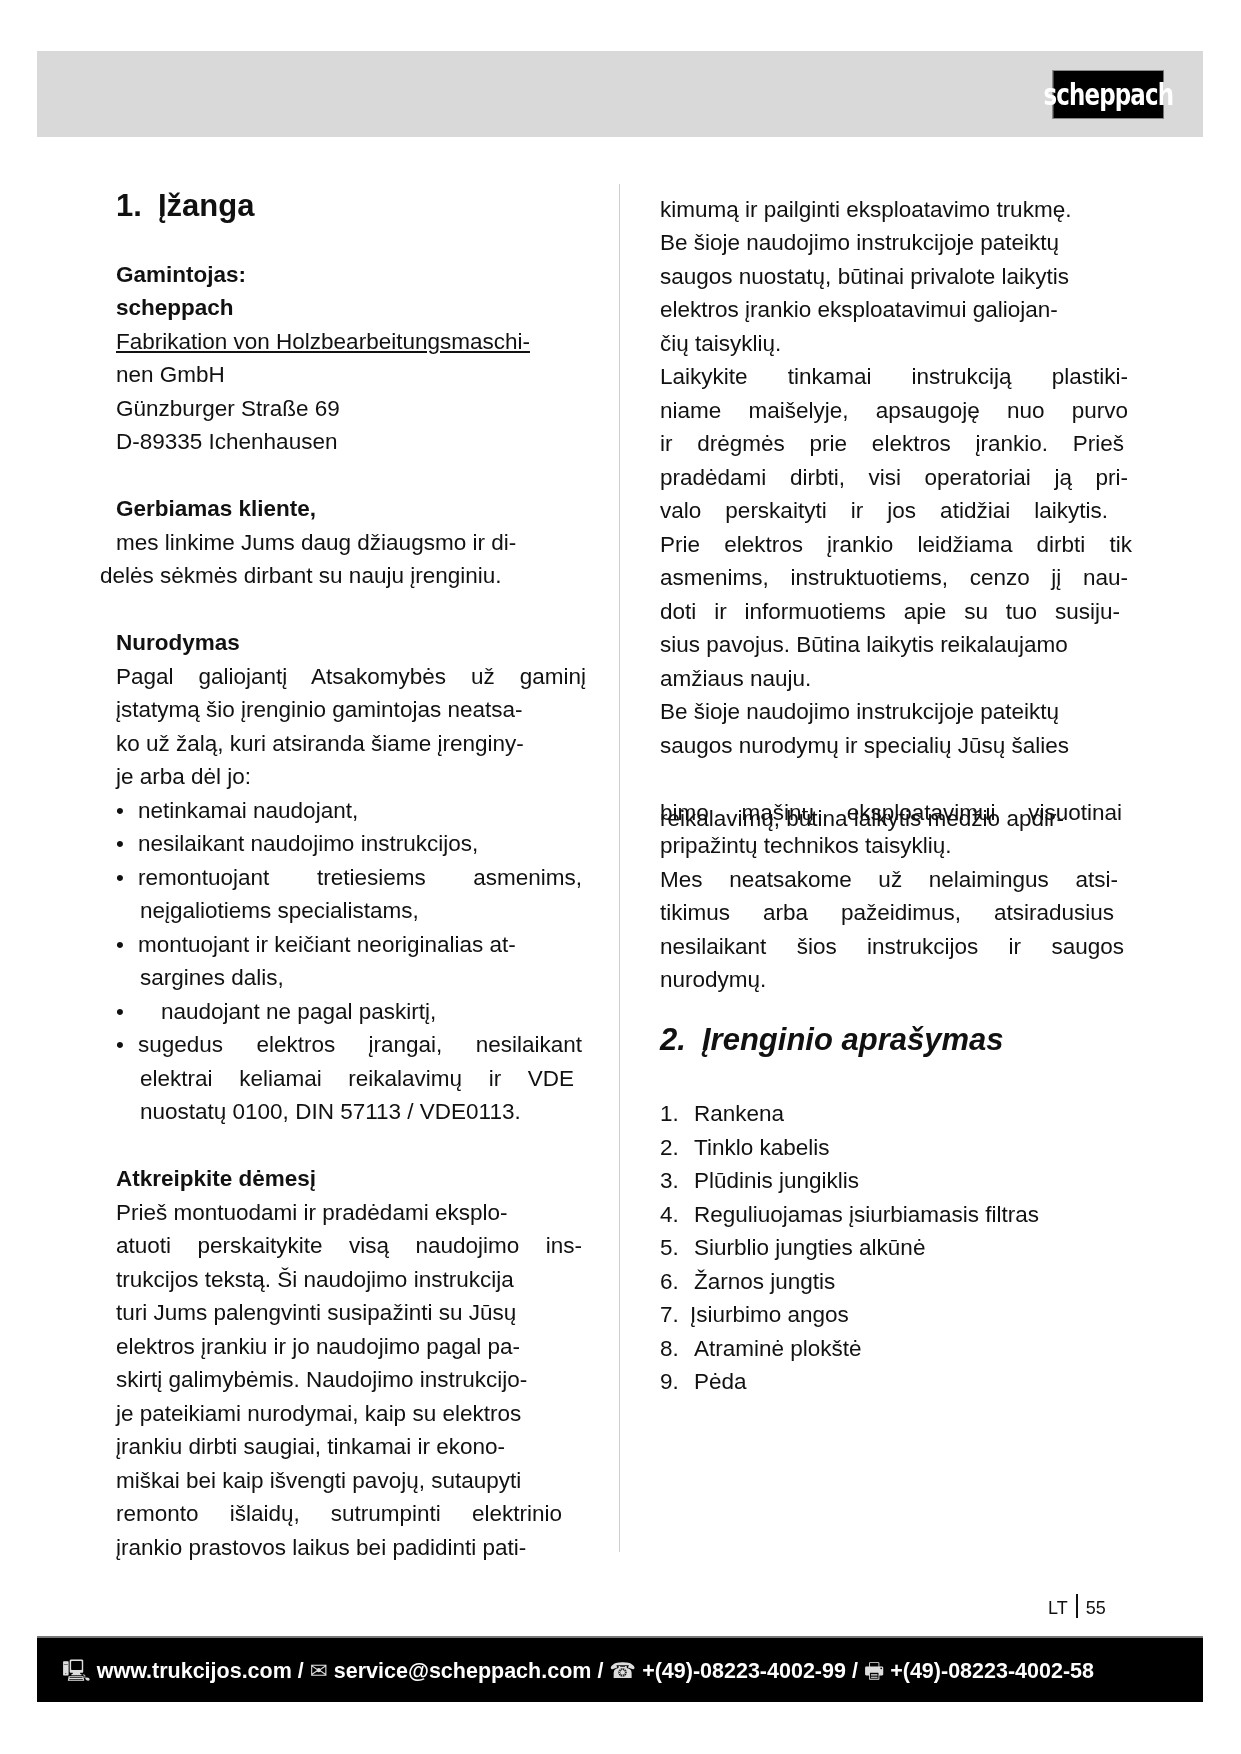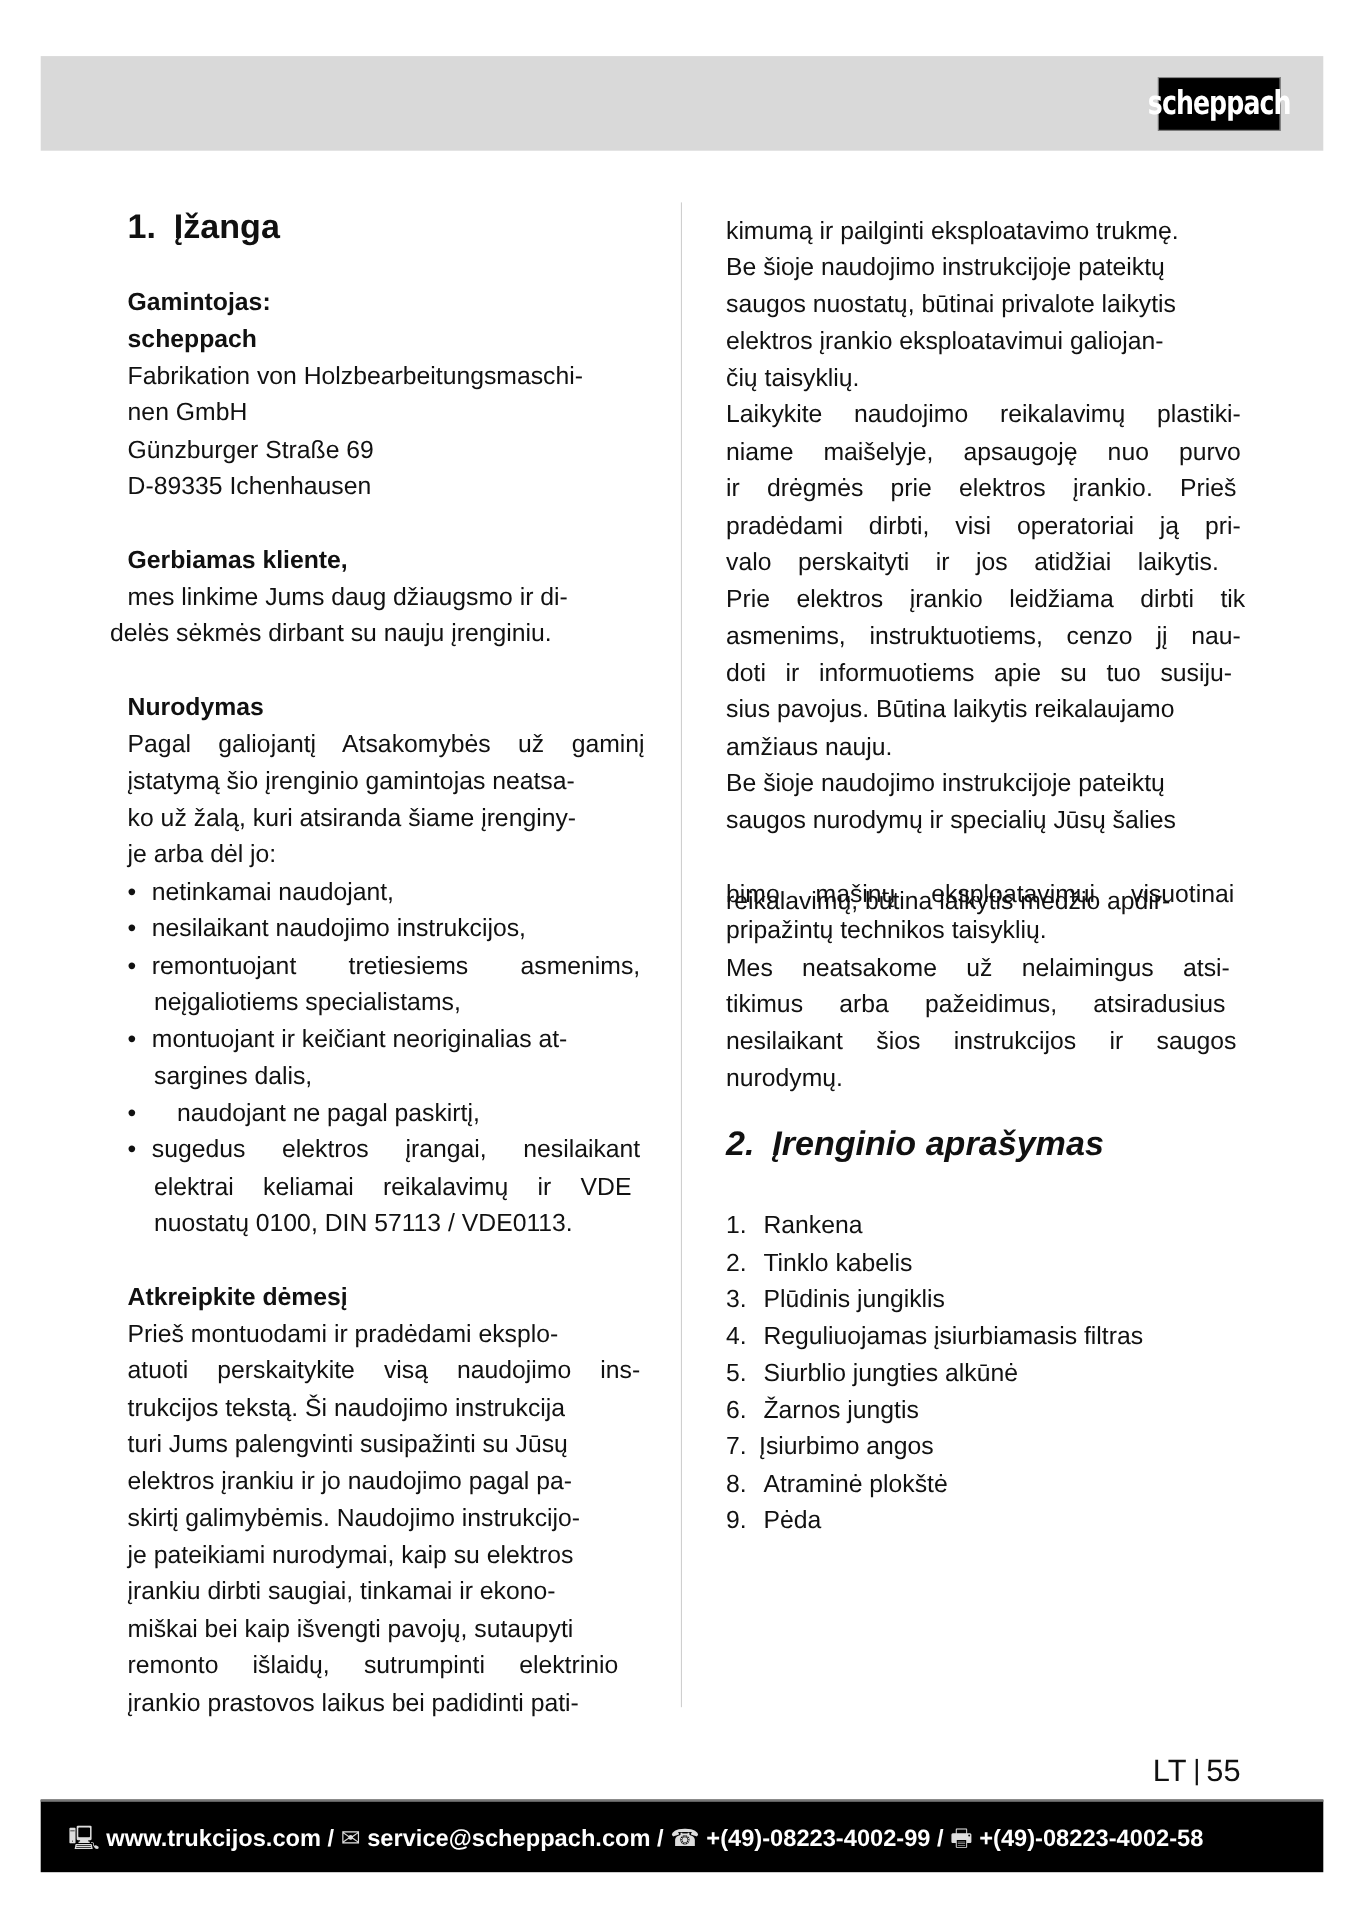--- a/index.html
+++ b/index.html
@@ -11,21 +11,21 @@
           font-size:30px; letter-spacing:-1px; display:flex; align-items:center; justify-content:center;
           box-sizing:border-box; border:1px solid #888; transform:scaleX(0.85); transform-origin:right center; }
   .divider { position:absolute; left:619px; top:184px; width:1px; height:1368px; background:#cfcfcf; }
   .h1 { position:absolute; font-size:31px; font-weight:bold; white-space:nowrap; }
   .h1 .num { display:inline-block; width:42px; }
   .line { position:absolute; font-size:22.5px; line-height:33.5px; white-space:nowrap; }
   .bold { font-weight:bold; }
   .just { text-align:justify; text-align-last:justify; white-space:normal; }
   .bullet { position:absolute; font-size:22.5px; line-height:33.5px; }
   .list-num { display:inline-block; width:34px; }
-  .pagenum { position:absolute; left:1048px; top:1594px; font-size:28px; white-space:nowrap; }
+  .pagenum { position:absolute; left:1048px; top:1594px; font-size:18px; white-space:nowrap; }
   .pagenum .sep { display:inline-block; width:2px; height:24px; background:#111; margin:0 8px; vertical-align:-4px; }
   .footer-bar { position:absolute; left:37px; top:1636px; width:1166px; height:66px; background:#000;
                 border-top:2px solid #777; box-sizing:border-box; }
   .footer-text { position:absolute; left:62px; top:1655px; color:#fff; font-weight:bold; font-size:21.5px; white-space:nowrap; }
   .ficon { display:inline-block; font-weight:normal; color:#ddd; margin-right:6px; }
 </style>
 </head>
 <body>
 
 <div class="header-bar"></div>
@@ -33,21 +33,21 @@
 
 <div class="divider"></div>
 
 <div>
   <div class="h1" style="left:116px; top:188px;">
     <span class="num">1.</span><span>Įžanga</span>
   </div>
 
   <div class="line bold" style="left:116px; top:258px;">Gamintojas:</div>
   <div class="line bold" style="left:116px; top:291px;">scheppach</div>
-  <div class="line" style="left:116px; top:325px;">Fabrikation von Holzbearbeitungsmaschi-</div>
+  <div class="line" style="left:116px; top:325px;text-decoration:underline;">Fabrikation von Holzbearbeitungsmaschi-</div>
   <div class="line" style="left:116px; top:358px;">nen GmbH</div>
   <div class="line" style="left:116px; top:392px;">Günzburger Straße 69</div>
   <div class="line" style="left:116px; top:425px;">D-89335 Ichenhausen</div>
 
   <div class="line bold" style="left:116px; top:492px;">Gerbiamas kliente,</div>
   <div class="line" style="left:116px; top:526px;">mes linkime Jums daug džiaugsmo ir di-</div>
   <div class="line" style="left:100px; top:559px;">delės sėkmės dirbant su nauju įrenginiu.</div>
 
   <div class="line bold" style="left:116px; top:626px;">Nurodymas</div>
   <div class="line just" style="left:116px; top:660px; width:470px;">Pagal galiojantį Atsakomybės už gaminį</div>
@@ -92,21 +92,21 @@
   <div class="line just" style="left:116px; top:1497px; width:446px;">remonto išlaidų, sutrumpinti elektrinio</div>
   <div class="line" style="left:116px; top:1531px;">įrankio prastovos laikus bei padidinti pati-</div>
 </div>
 
 <div>
   <div class="line" style="left:660px; top:193px;">kimumą ir pailginti eksploatavimo trukmę.</div>
   <div class="line" style="left:660px; top:226px;">Be šioje naudojimo instrukcijoje pateiktų</div>
   <div class="line" style="left:660px; top:260px;">saugos nuostatų, būtinai privalote laikytis</div>
   <div class="line" style="left:660px; top:293px;">elektros įrankio eksploatavimui galiojan-</div>
   <div class="line" style="left:660px; top:327px;">čių taisyklių.</div>
-  <div class="line just" style="left:660px; top:360px; width:468px;">Laikykite naudojimo reikalavimų plastiki-</div>
+  <div class="line just" style="left:660px; top:360px; width:468px;">Laikykite tinkamai instrukciją plastiki-</div>
   <div class="line just" style="left:660px; top:394px; width:468px;">niame maišelyje, apsaugoję nuo purvo</div>
   <div class="line just" style="left:660px; top:427px; width:464px;">ir drėgmės prie elektros įrankio. Prieš</div>
   <div class="line just" style="left:660px; top:461px; width:468px;">pradėdami dirbti, visi operatoriai ją pri-</div>
   <div class="line just" style="left:660px; top:494px; width:448px;">valo perskaityti ir jos atidžiai laikytis.</div>
   <div class="line just" style="left:660px; top:528px; width:472px;">Prie elektros įrankio leidžiama dirbti tik</div>
   <div class="line just" style="left:660px; top:561px; width:468px;">asmenims, instruktuotiems, cenzo jį nau-</div>
   <div class="line just" style="left:660px; top:595px; width:460px;">doti ir informuotiems apie su tuo susiju-</div>
   <div class="line" style="left:660px; top:628px;">sius pavojus. Būtina laikytis reikalaujamo</div>
   <div class="line" style="left:660px; top:662px;">amžiaus nauju.</div>
   <div class="line" style="left:660px; top:695px;">Be šioje naudojimo instrukcijoje pateiktų</div>

